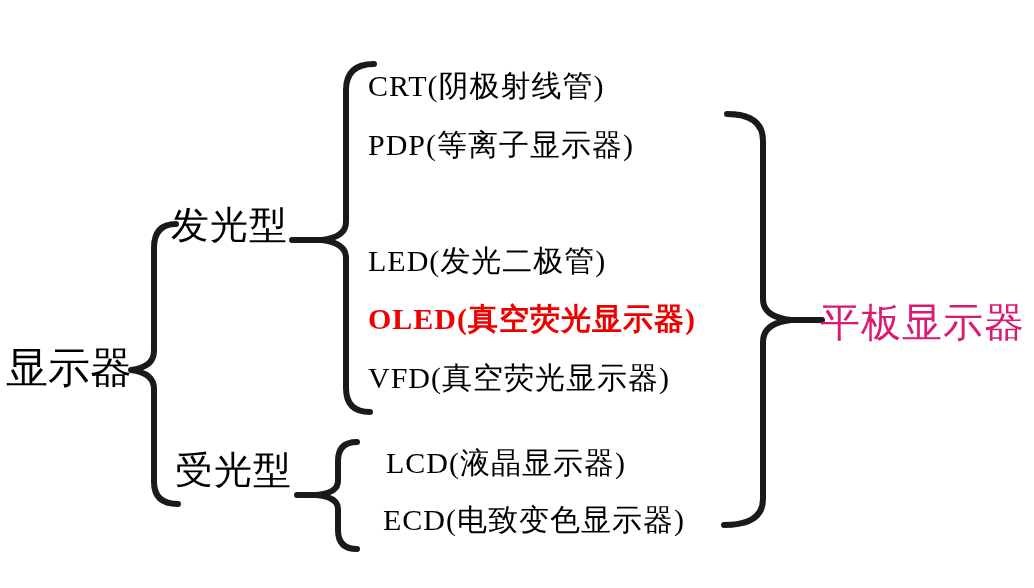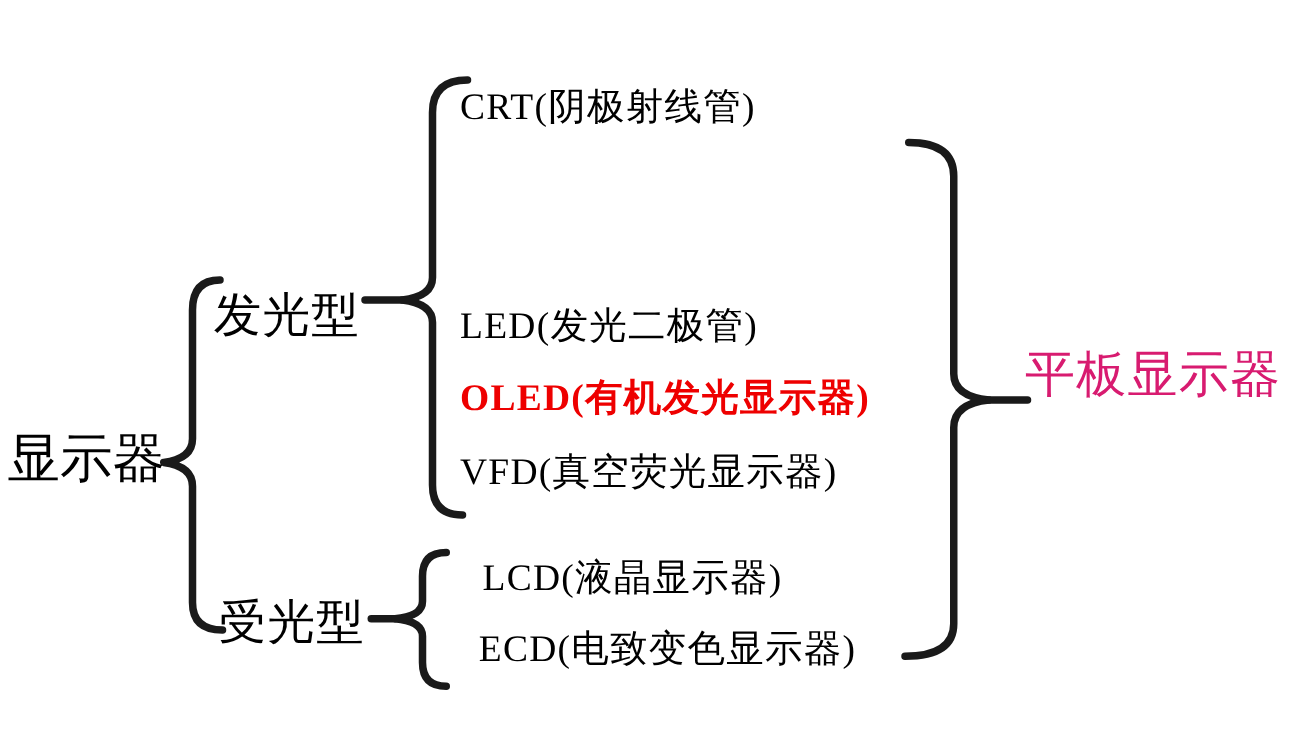--- a/index.html
+++ b/index.html
@@ -9,32 +9,32 @@
     font-family:"Liberation Serif","DejaVu Serif",serif;
   }
   .stage{position:absolute;left:0;top:0;width:1034px;height:588px;}
   svg.lines{position:absolute;left:0;top:0;}
   .label{
     position:absolute;white-space:nowrap;line-height:1;
     color:var(--text,#000);letter-spacing:1px;
   }
   .root-label{left:6px;top:347px;font-size:42px;letter-spacing:0;text-align:right;}
   .branch-label{font-size:38px;letter-spacing:1px;}
-  .branch-emissive{left:171px;top:206px;margin-top:28px;}
-  .branch-receptive{left:175px;top:479px;}
+  .branch-emissive{left:171px;top:206px;}
+  .branch-receptive{left:175px;top:451px;}
   .item{font-size:30px;left:368px;}
   .item-crt{top:71px;}
   .item-pdp{top:130px;}
   .item-fed{top:188px;}
   .item-led{top:246px;text-align:center;}
   .item-oled{top:304px;font-weight:bold;color:var(--highlight,#ee0000);}
   .item-vfd{top:363px;text-align:center;}
   .item-lcd{top:448px;left:386px;}
   .item-ecd{top:505px;left:383px;}
-  .group-label{left:820px;top:280px;font-size:40px;color:var(--group-label,#d81b70);letter-spacing:1px;}
+  .group-label{left:820px;top:303px;font-size:40px;color:var(--group-label,#d81b70);letter-spacing:1px;}
   path{fill:none;stroke:var(--line,#1a1a1a);stroke-width:6;stroke-linecap:round;stroke-linejoin:round;}
 </style>
 </head>
 <body style="--background: #FFFFFF; --text: #000000; --line: #1A1A1A; --highlight: #EE0000; --group-label: #D81B70;">
 
 <div class="stage">
 
   <svg class="lines" width="1034" height="588" viewBox="0 0 1034 588">
     <path d="M 176 224 Q 154 224 154 248 L 154 351 Q 154 367 131 370 Q 154 373 154 389 L 154 482 Q 154 504 178 504"></path>
     <path d="M 292 240 L 322 240"></path>
@@ -43,22 +43,23 @@
     <path d="M 357 442 Q 338 442 338 461 L 338 481 Q 338 493 316 495 Q 338 497 338 509 L 338 530 Q 338 549 357 549"></path>
     <path d="M 727 114 Q 763 114 763 141 L 763 299 Q 763 317 791 320 Q 763 323 763 342 L 763 499 Q 763 525 724 525"></path>
     <path d="M 791 320 L 822 320"></path>
   </svg>
 
   <div class="label root-label">显示器</div>
 
   <div class="label branch-label branch-emissive">发光型</div>
 
   <div class="label item item-crt">CRT(阴极射线管)</div>
+  <div class="label item item-pdp">PDP(等离子显示器)</div>
   <div class="label item item-led">LED(发光二极管)</div>
-  <div class="label item item-oled">OLED(有机发光显示器)</div>
+  <div class="label item item-oled">OLED(真空荧光显示器)</div>
   <div class="label item item-vfd">VFD(真空荧光显示器)</div>
 
   <div class="label branch-label branch-receptive">受光型</div>
 
   <div class="label item item-ecd">ECD(电致变色显示器)</div>
   <div class="label item item-lcd">LCD(液晶显示器)</div>
 
   <div class="label group-label">平板显示器</div>
 
 </div>

